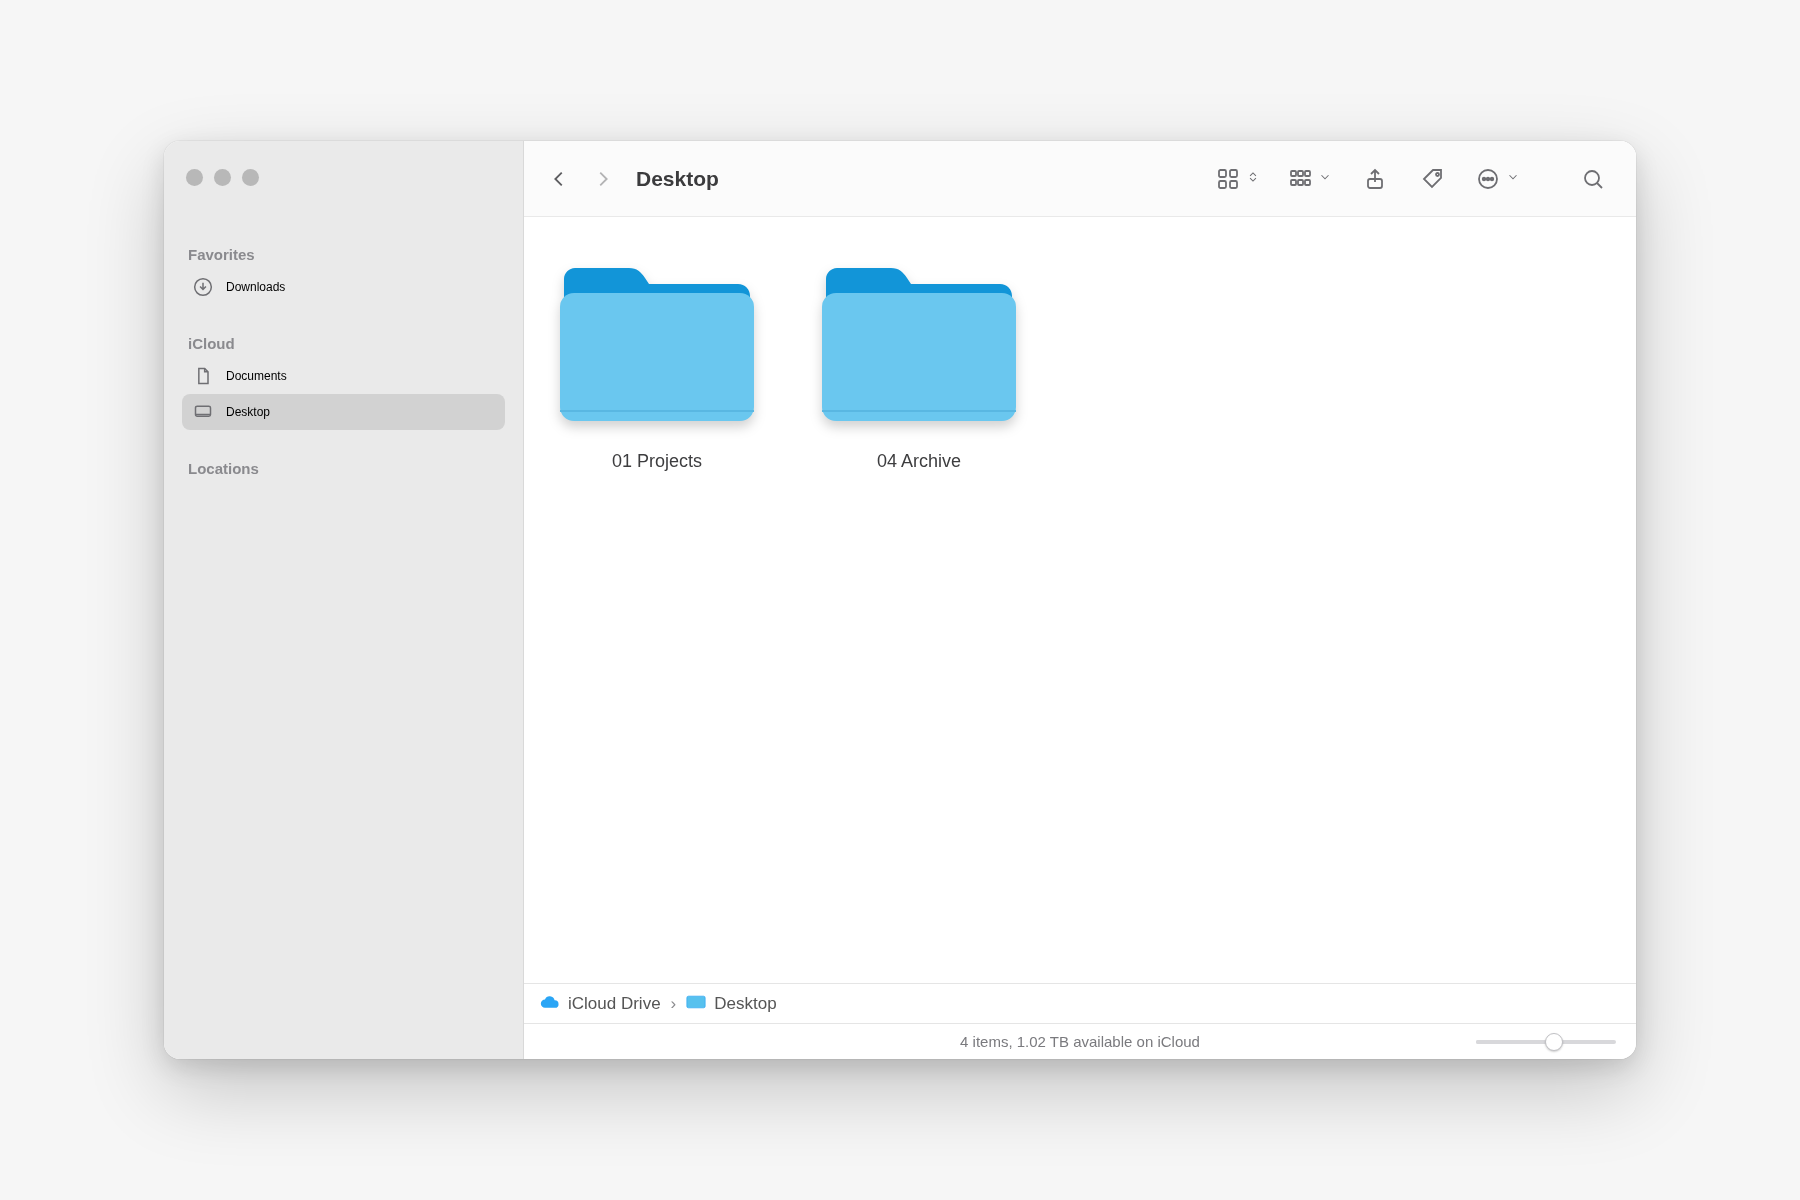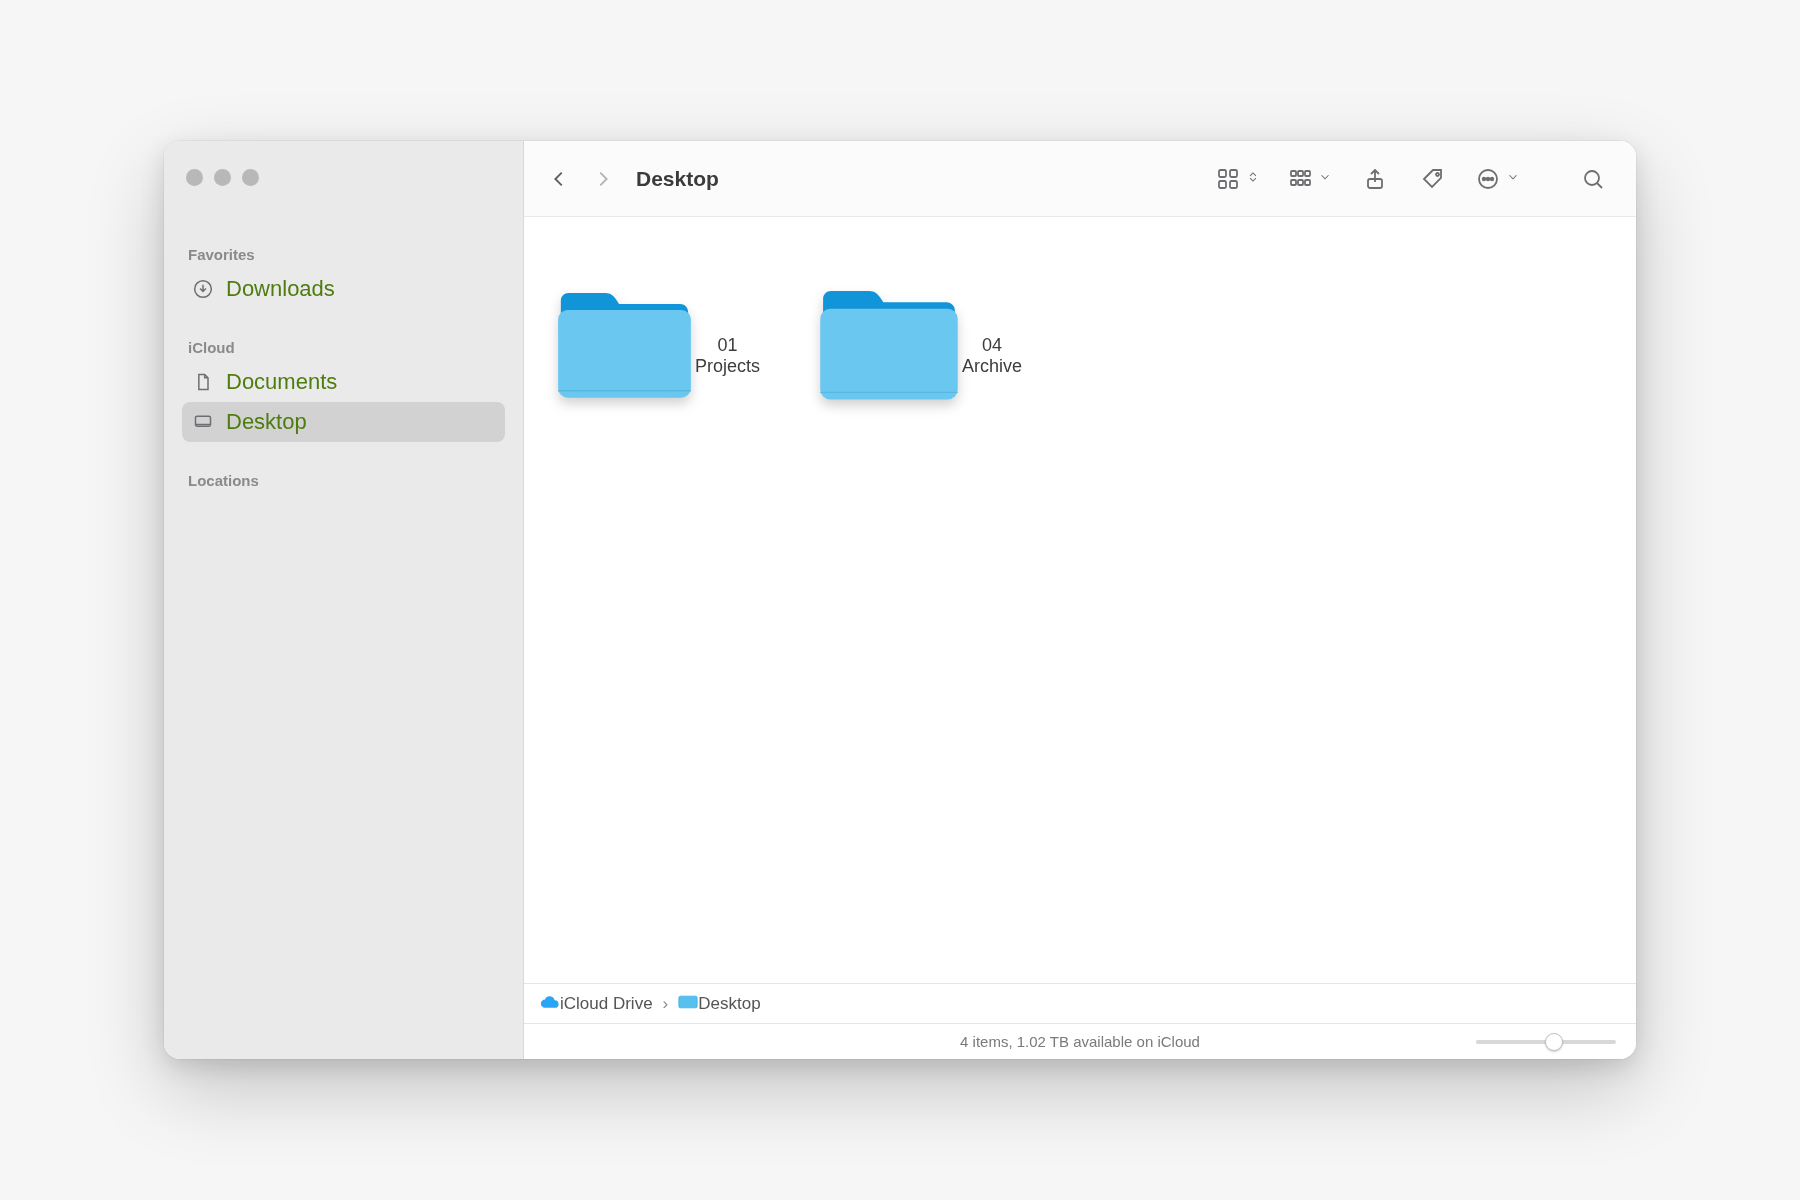--- a/index.html
+++ b/index.html
@@ -31,21 +31,21 @@
   .traffic { display:flex; gap:11px; padding:6px 0 0 4px; }
   .traffic .dot { width:17px;height:17px;border-radius:50%; background:#b8b8b8; }
   .section-title {
     color:#8a8a8e; font-size:15px; font-weight:600;
     margin-top:30px; padding:0 6px 6px 6px;
   }
   .section-title.first { margin-top:60px; }
   .sb-item {
     display:flex; align-items:center; gap:12px;
     padding:7px 10px; border-radius:8px;
-    color:#4d7c0f; font-size:22px;
+    color:#000000; font-size:12px;
     cursor:default;
   }
   .sb-item.active { background:rgba(0,0,0,0.10); }
   .sb-item .ico { width:22px;height:22px; display:flex;align-items:center;justify-content:center; color:#6f6f73;}
   .sb-item .ico svg { width:20px;height:20px; stroke:#6f6f73; fill:none; stroke-width:1.8; }
 
   
   .main { flex:1; display:flex; flex-direction:column; background:#ffffff; }
   .toolbar {
     height:76px; flex:0 0 76px;
@@ -62,37 +62,37 @@
   .tool-group .split { display:flex; align-items:center; gap:6px; }
   .tool-group svg { width:24px;height:24px; stroke:#6e6e72; fill:none; stroke-width:1.8; }
   .tool-group .chev svg { width:14px;height:14px; }
 
   
   .content {
     flex:1; padding:44px 30px 0 30px;
     display:flex; flex-wrap:wrap; gap:56px 56px;
     align-content:flex-start;
   }
-  .folder { width:206px; display:flex; align-items:center; cursor:default; }
+  .folder { width:206px; display:flex; flex-direction:column; align-items:center; cursor:default; }
   .folder .thumb { width:206px; height:172px; position:relative; }
   .folder .lbl { font-size:18px; color:#3d3d3f; margin-top:18px; text-align:center; }
   .folder-svg { width:100%; height:100%; }
   .folder-svg .tab   { fill:#1295d8; }
   .folder-svg .front { fill:#6ac7ef; }
   .folder-svg .line  { stroke:#59b7e2; stroke-width:2; fill:none; }
   .folder-shadow { filter: drop-shadow(0 6px 6px rgba(0,0,0,0.18)); }
 
   
   .pathbar {
     height:40px; flex:0 0 40px;
     border-top:1px solid rgba(0,0,0,0.10);
     display:flex; align-items:center; gap:10px;
     padding:0 16px; font-size:17px; color:#555;
   }
-  .pathbar .crumb { display:flex; align-items:center; }
+  .pathbar .crumb { display:flex; align-items:center; gap:8px; }
   .pathbar .sep { color:#8b8b8e; }
   .cloud-ic svg{width:20px;height:14px;fill:#2aa5f5;}
   .desk-ic svg{width:20px;height:14px;fill:#57c1ee;stroke:#2aa5f5;stroke-width:0.8;}
 
   
   .statusbar {
     height:36px; flex:0 0 36px;
     border-top:1px solid rgba(0,0,0,0.10);
     display:flex; align-items:center; justify-content:center;
     font-size:15px; color:#7a7a7e; position:relative;

